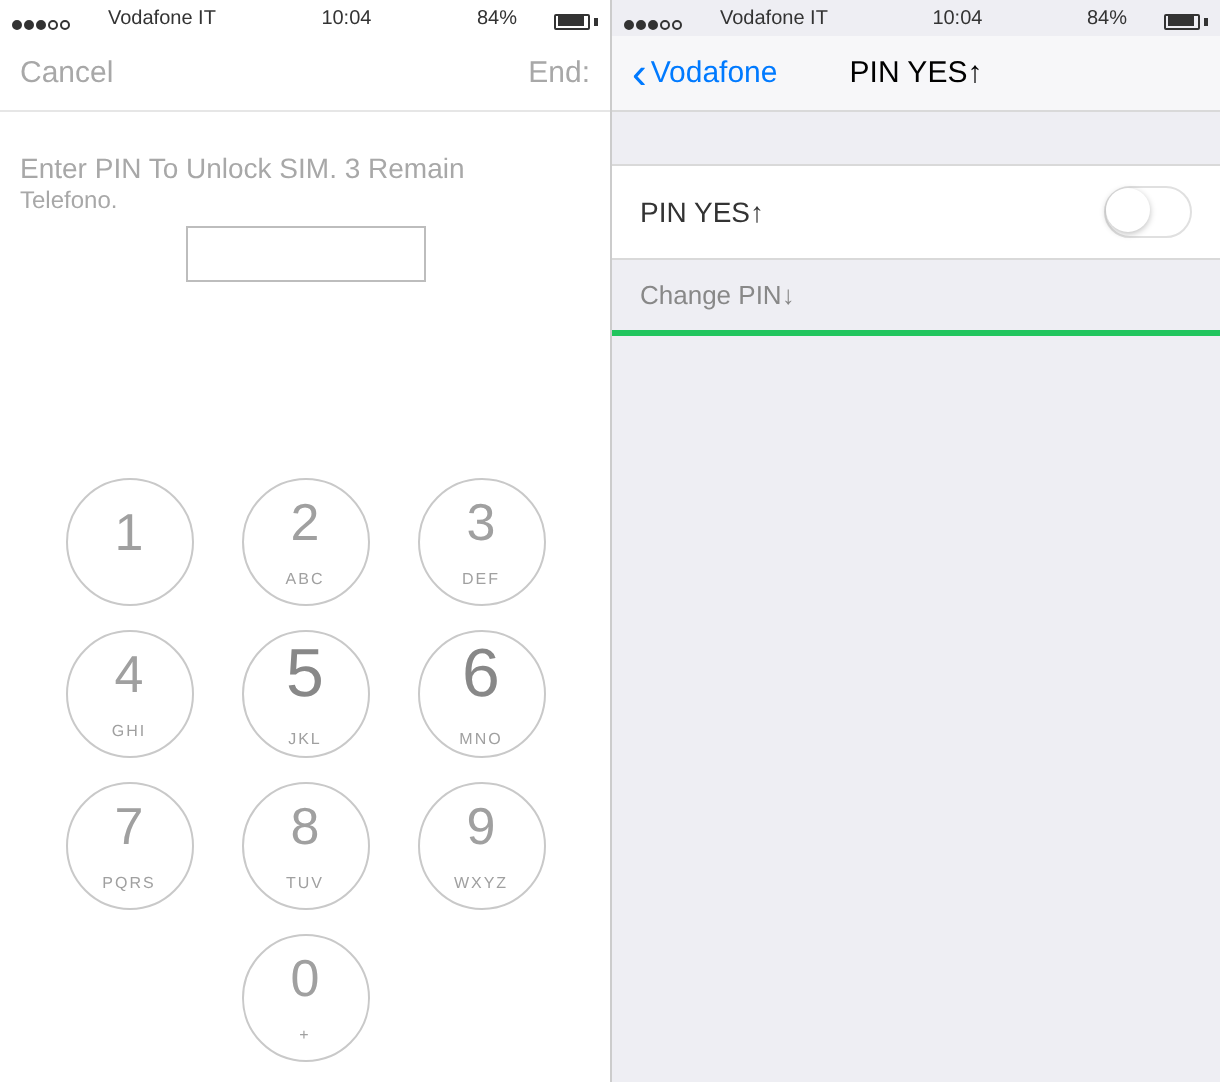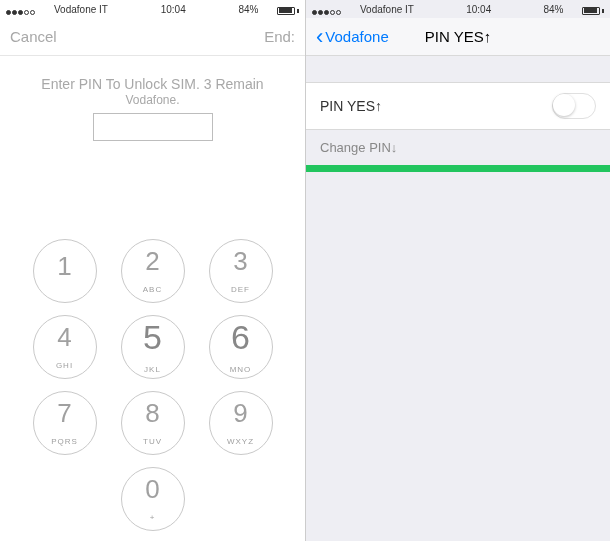--- a/index.html
+++ b/index.html
@@ -45,21 +45,21 @@
       border-bottom: 1px solid #d9d9d9;
     }
     .screen-left .nav-bar { color: #a8a8a8; border-bottom: 1px solid #e6e6e6; }
     .nav-back { display: flex; align-items: center; color: #007aff; font-size: 15px; }
     .nav-back-chevron { font-size: 22px; font-weight: 300; margin-right: 2px; line-height: 1; }
     .nav-title-right { position: absolute; left: 0; right: 0; text-align: center; font-size: 15px; color: #000; pointer-events: none; }
     .nav-bar-right { position: relative; }
 
     
     .prompt-area {
-      text-align: center;
+      text-align: left;
       padding: 20px 10px 0;
       color: #a8a8a8;
     }
     .prompt-line1 { font-size: 14px; }
     .prompt-line2 { font-size: 12px; margin-top: 1px; }
     .pin-box {
       width: 120px;
       height: 28px;
       border: 1px solid #bdbdbd;
       margin: 6px auto 0;
@@ -105,21 +105,21 @@
       font-size: 14px;
       color: #333;
       display: flex;
       align-items: center;
       justify-content: space-between;
     }
     .settings-sub {
       padding: 10px 14px;
       font-size: 13px;
       color: #888;
-      border-bottom: 7px solid #22c55e;
+      border-bottom: 3px solid #22c55e;
     }
     .toggle {
       width: 44px;
       height: 26px;
       border-radius: 13px;
       background: #fff;
       border: 1.5px solid #e0e0e0;
       position: relative;
     }
     .toggle-knob {
@@ -161,21 +161,21 @@
     </div>
   </div>
 
   <div class="nav-bar">
     <span>Cancel</span>
     <span>End:</span>
   </div>
 
   <div class="prompt-area">
     <div class="prompt-line1">Enter PIN To Unlock SIM. 3 Remain</div>
-    <div class="prompt-line2">Vodafone.</div>
+    <div class="prompt-line2">Telefono.</div>
     <div class="pin-box"></div>
   </div>
 
   <div class="keypad">
     <div class="key">
       <span class="digit">1</span>
       <span class="letters"></span>
     </div>
     <div class="key">
       <span class="digit">2</span>

